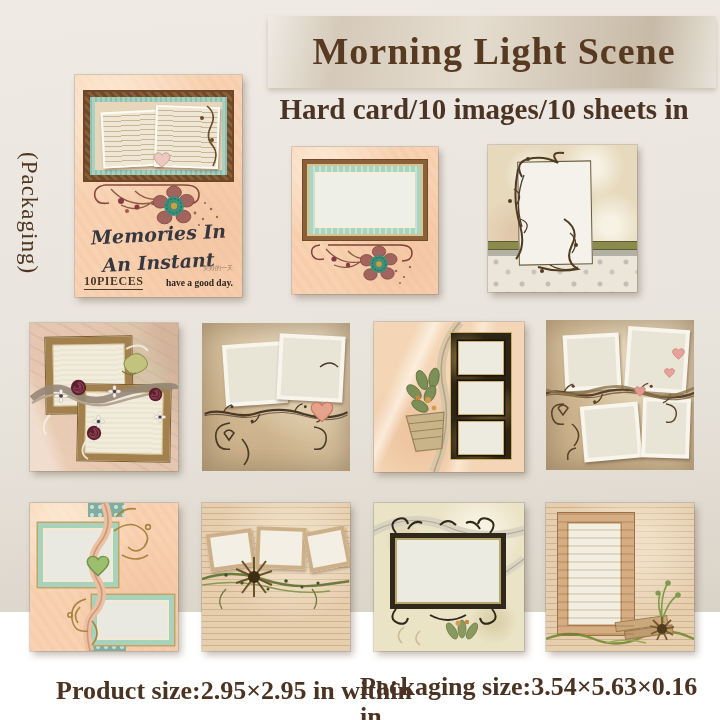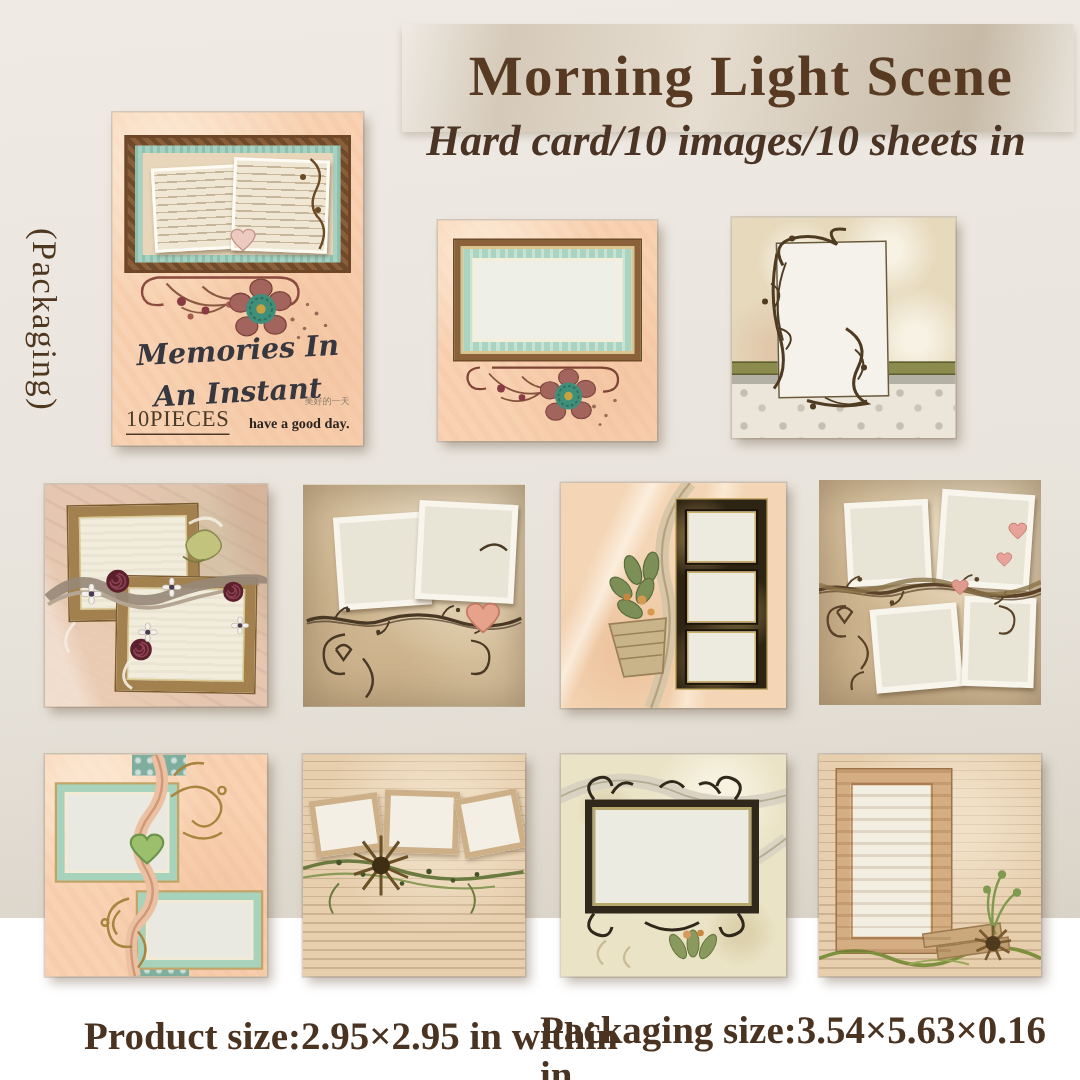--- a/index.html
+++ b/index.html
@@ -8,22 +8,22 @@
   .stage { position:relative; width:720px; height:612px;
     background:linear-gradient(175deg,#efebe4 0%,#eae5de 45%,#e6e1d8 70%,#d9d3c7 100%); }
 
   
   .title-band { position:absolute; left:268px; top:16px; width:448px; height:72px;
     background:linear-gradient(100deg, rgba(203,188,167,0) 0%, rgba(203,188,167,.7) 16%,
       rgba(224,213,196,.6) 45%, rgba(186,170,146,.75) 84%, rgba(186,170,146,.1) 100%);
     box-shadow:0 3px 5px rgba(140,125,105,.35); }
   .page-title { position:absolute; left:276px; top:29px; width:436px; text-align:center;
     font-size:38px; font-weight:600; color:#573a21; letter-spacing:1px; }
-  .page-subtitle { position:absolute; left:252px; top:78px; width:464px; text-align:center;
-    font-size:29px; font-weight:600; color:#4b3424;font-style:italic; }
+  .page-subtitle { position:absolute; left:252px; top:93px; width:464px; text-align:center;
+    font-size:29px; font-weight:600; color:#4b3424; }
 
   .side-label { position:absolute; left:16px; top:152px; height:170px;
     writing-mode:vertical-rl; font-size:23px; color:#4f361f; letter-spacing:1px; }
 
   
   .card { position:absolute; box-shadow:0 0 0 1px rgba(125,95,65,.22), 3px 4px 7px rgba(105,85,65,.4);
     overflow:hidden; }
   .photo { background:#f0ede3; }
 
   
@@ -80,21 +80,21 @@
     box-shadow:1px 2px 3px rgba(80,60,35,.45); }
   .pkg-photo.a { left:7px; top:9px; width:58px; height:56px; transform:rotate(-3deg); }
   .pkg-photo.b { left:60px; top:4px; width:64px; height:62px; transform:rotate(2deg); }
   .pkg-swag { position:absolute; left:0; top:104px; width:100%; height:50px; }
   .pkg-title { position:absolute; left:0; width:100%; text-align:center;
     font-family:"DejaVu Serif", serif; font-style:italic; font-weight:bold;
     font-size:19px; color:#37373f; transform:rotate(-3deg); }
   .pkg-title.l1 { top:148px; } .pkg-title.l2 { top:176px; }
   .pkg-bottom { position:absolute; left:9px; right:9px; bottom:7px; display:flex;
     justify-content:space-between; align-items:flex-end; }
-  .pkg-pieces { font-size:15px; font-weight:normal; color:#4a3a28; letter-spacing:.5px;
+  .pkg-pieces { font-size:12px; font-weight:bold; color:#4a3a28; letter-spacing:.5px;
     border-bottom:1px solid #4a3a28; }
   .pkg-tagline { text-align:right; line-height:1.15; }
   .pkg-cn { font-size:6px; color:#8a7a66; display:block; }
   .pkg-en { font-size:9.5px; font-weight:bold; color:#2c2520;
     font-family:Liberation Serif, serif; }
 
   
   .c-mint { left:292px; top:147px; width:146px; height:147px; }
   .mint-frame { position:absolute; left:11px; right:11px; top:13px; height:80px;
     background:#aad4c0; border:4px solid #8a6138;

